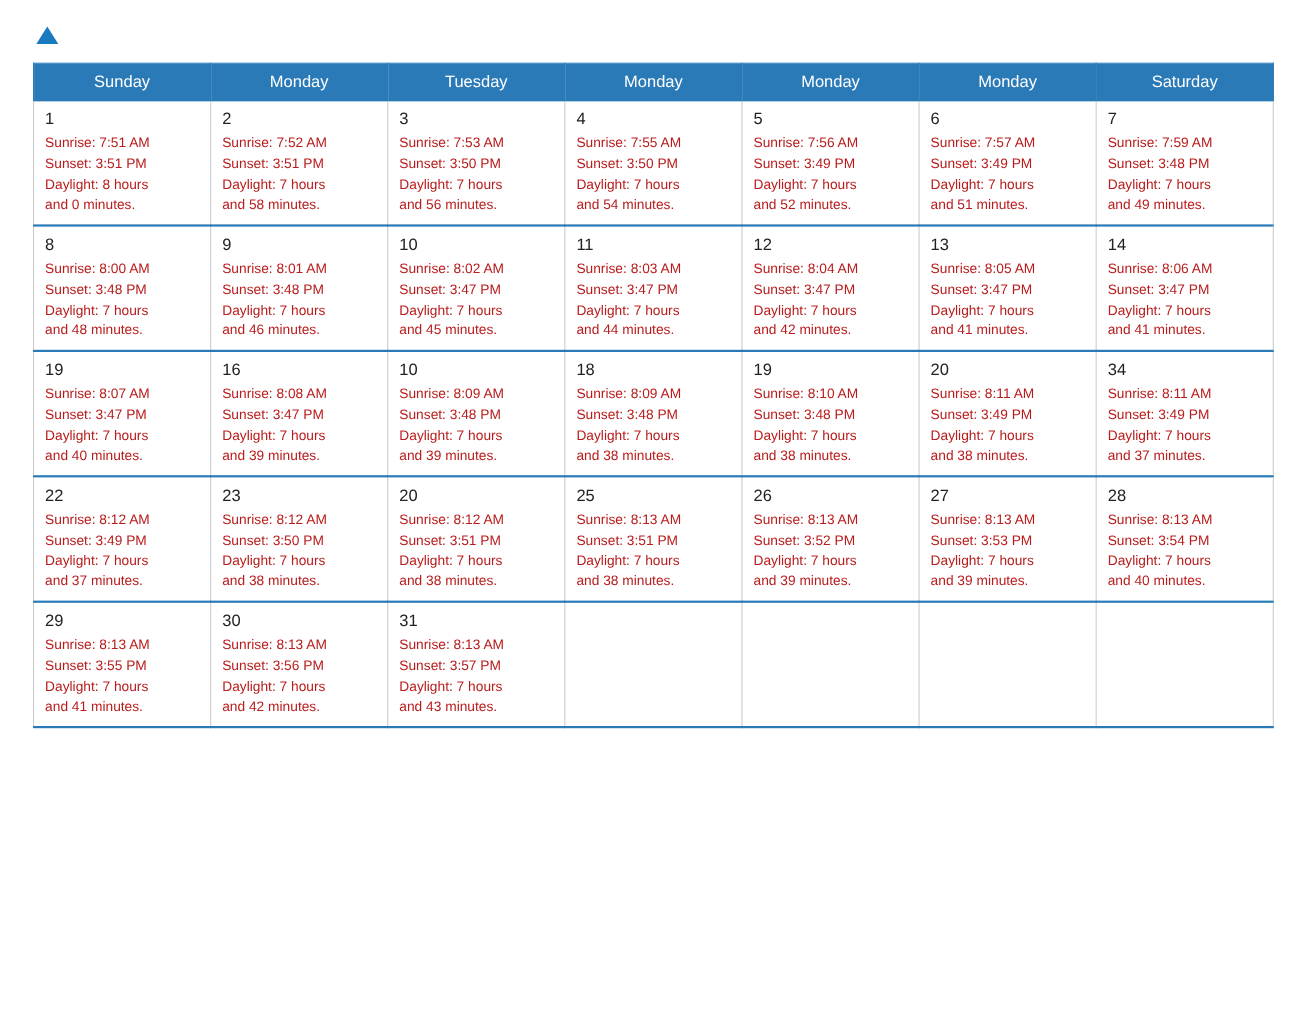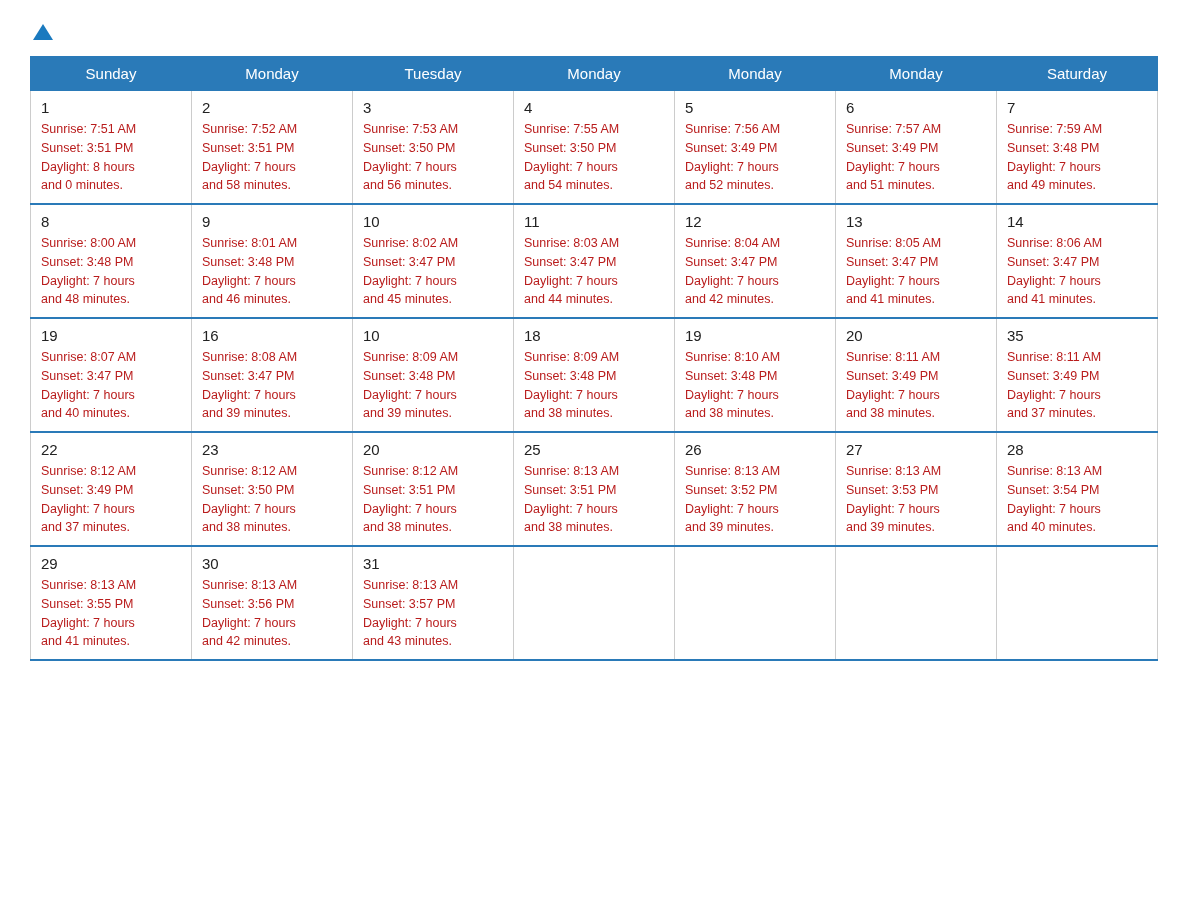--- a/index.html
+++ b/index.html
@@ -201,21 +201,21 @@
         </td>
         <td>
           <span class="day-num">19</span>
           <div class="day-info">Sunrise: 8:10 AM<br>Sunset: 3:48 PM<br>Daylight: 7 hours<br>and 38 minutes.</div>
         </td>
         <td>
           <span class="day-num">20</span>
           <div class="day-info">Sunrise: 8:11 AM<br>Sunset: 3:49 PM<br>Daylight: 7 hours<br>and 38 minutes.</div>
         </td>
         <td>
-          <span class="day-num">35</span>
+          <span class="day-num">34</span>
           <div class="day-info">Sunrise: 8:11 AM<br>Sunset: 3:49 PM<br>Daylight: 7 hours<br>and 37 minutes.</div>
         </td>
       </tr>
       <tr>
         <td>
           <span class="day-num">22</span>
           <div class="day-info">Sunrise: 8:12 AM<br>Sunset: 3:49 PM<br>Daylight: 7 hours<br>and 37 minutes.</div>
         </td>
         <td>
           <span class="day-num">23</span>

